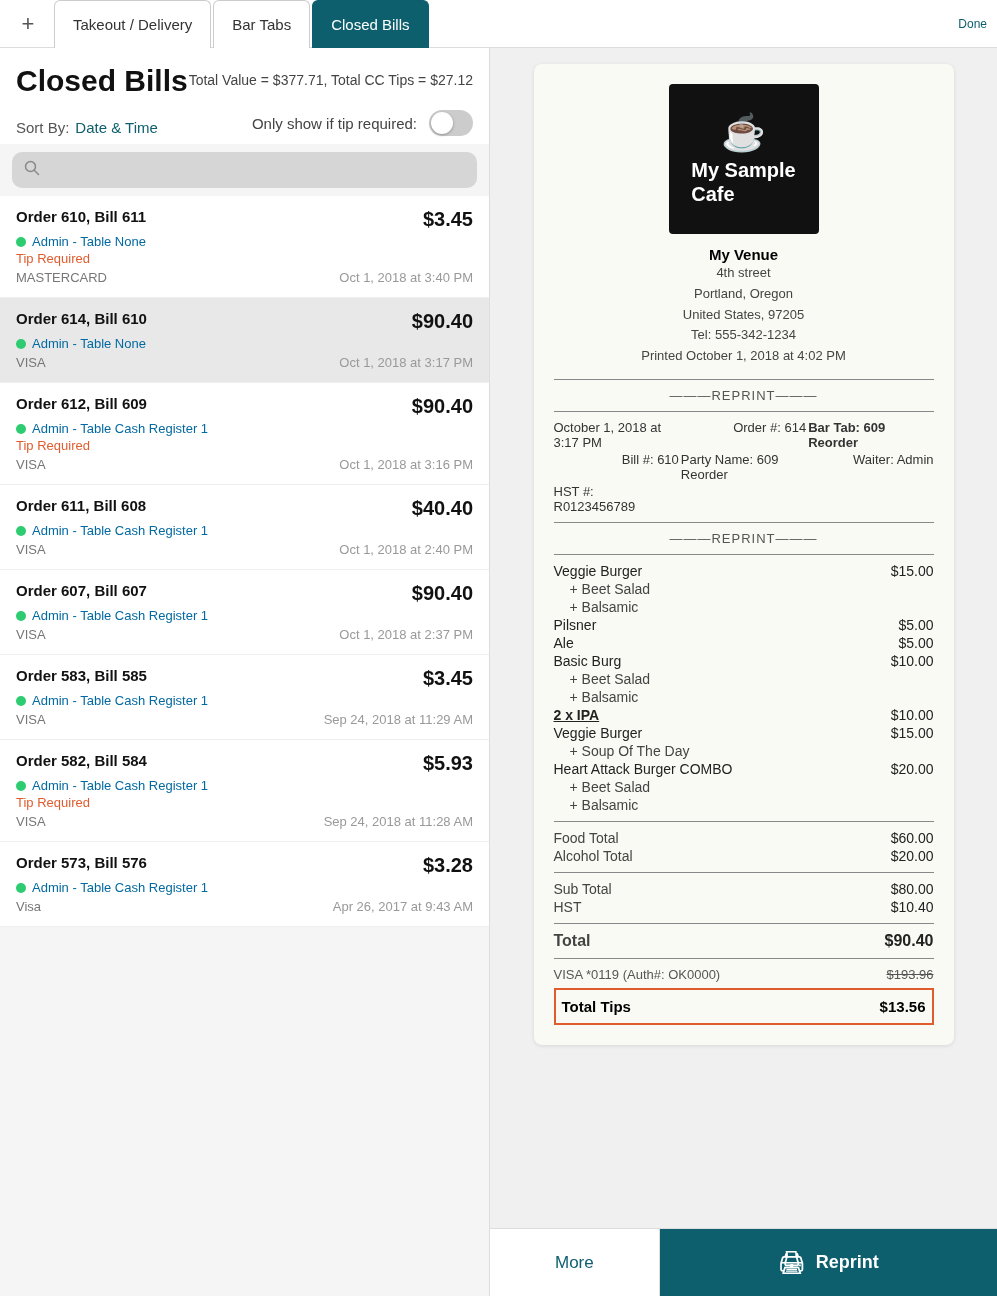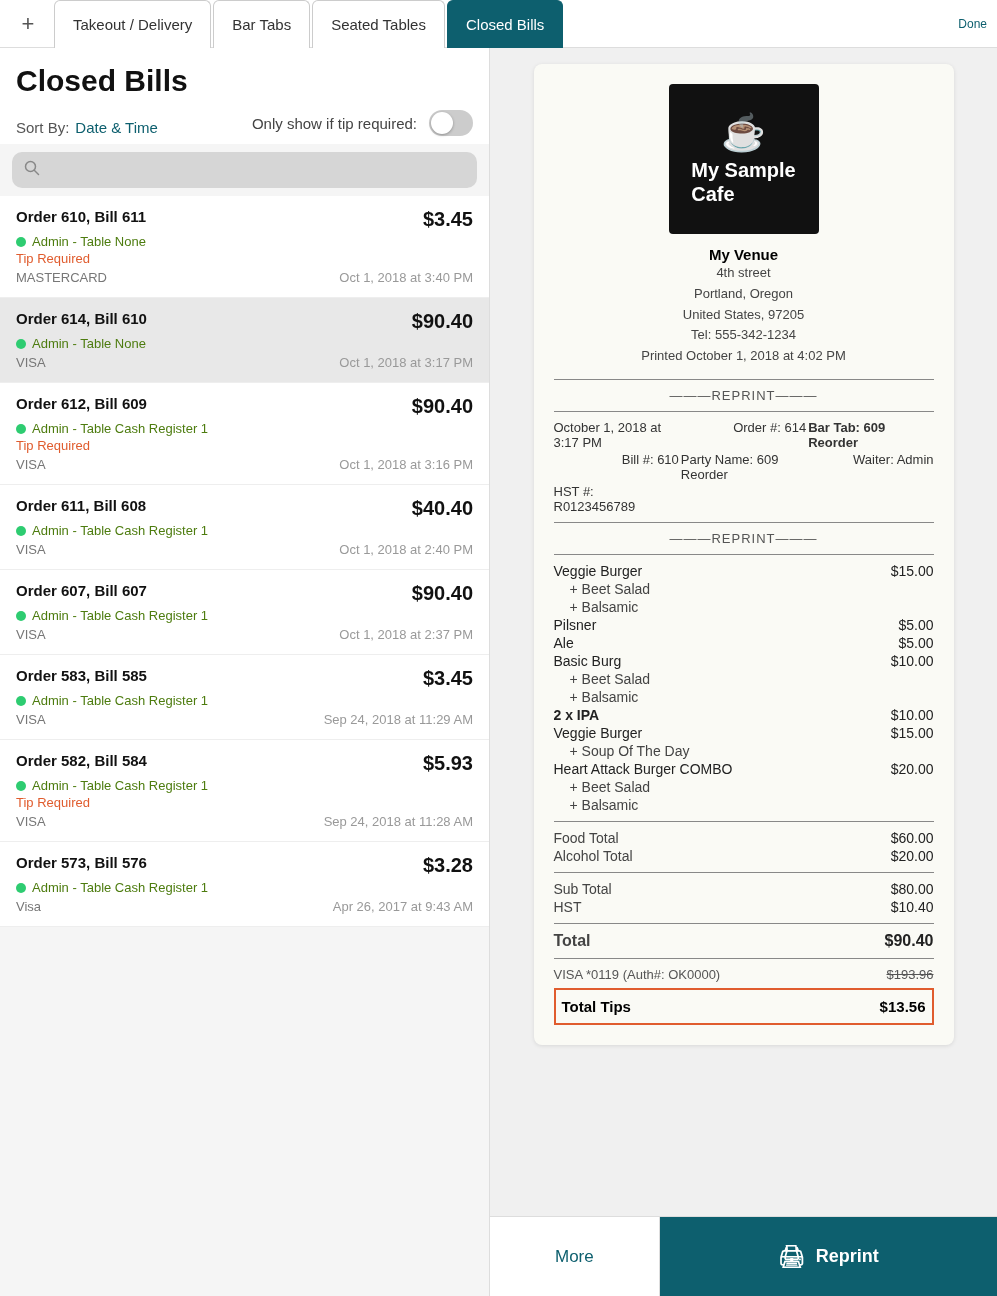--- a/index.html
+++ b/index.html
@@ -25,21 +25,21 @@
     .search-bar { background: #d6d6d6; margin: 8px 12px; border-radius: 10px; padding: 8px 12px; display: flex; align-items: center; gap: 8px; }
     .search-bar input { background: transparent; border: none; outline: none; font-size: 16px; width: 100%; color: #333; }
     .search-icon-svg { color: #888; font-size: 16px; }
 
     .bills-list { overflow-y: auto; flex: 1; }
     .bill-item { background: #fff; border-bottom: 1px solid #eee; padding: 12px 16px; cursor: pointer; }
     .bill-item.selected { background: #e8e8e8; }
     .bill-item .bill-top { display: flex; justify-content: space-between; align-items: flex-start; }
     .bill-title { font-size: 15px; font-weight: 700; color: #111; }
     .bill-amount { font-size: 20px; font-weight: 700; color: #111; }
-    .bill-sub { display: flex; align-items: center; gap: 6px; font-size: 13px; color: #4d7c0f; margin-top: 3px; }
+    .bill-sub { display: flex; align-items: center; gap: 6px; font-size: 13px; color: #0369a1; margin-top: 3px; }
     .dot { width: 10px; height: 10px; border-radius: 50%; background: #2ecc71; flex-shrink: 0; }
     .tip-required { color: #e05c2e; font-size: 13px; font-weight: 500; margin-top: 2px; }
     .bill-footer { display: flex; justify-content: space-between; align-items: center; margin-top: 4px; }
     .bill-method { font-size: 13px; color: #777; font-weight: 500; }
     .bill-date { font-size: 13px; color: #999; }
 
     
     .right-panel { flex: 1; display: flex; flex-direction: column; background: #f0f0f0; }
     .totals-text { font-size: 15px; color: #444; }
     .tip-toggle-row { display: flex; align-items: center; gap: 12px; font-size: 15px; color: #444; }
@@ -67,43 +67,43 @@
     .receipt-item-row .sub-item { padding-left: 16px; color: #444; }
     .receipt-totals { margin-top: 8px; }
     .receipt-total-row { display: flex; justify-content: space-between; font-size: 14px; margin-bottom: 2px; }
     .receipt-total-row.bold-row { font-weight: 700; font-size: 16px; }
     .receipt-total-row .label { color: #444; }
     .receipt-total-row .val { color: #222; }
     .total-tips-row { display: flex; justify-content: space-between; font-size: 15px; font-weight: 700; border: 2px solid #e05c2e; padding: 8px 6px; margin-top: 6px; }
     .visa-row { display: flex; justify-content: space-between; font-size: 13px; color: #555; margin-top: 4px; }
     .visa-row .strikethrough { text-decoration: line-through; }
 
-    .right-footer { display: flex; border-top: 1px solid #ddd; background: #fff; height: 80px; justify-content: center; }
+    .right-footer { display: flex; border-top: 1px solid #ddd; background: #fff; height: 68px; justify-content: center; }
     .more-btn { flex: 1; display: flex; align-items: center; justify-content: center; font-size: 17px; color: #0d5f6e; font-weight: 500; cursor: pointer; border-right: 1px solid #ddd; }
     .reprint-btn { flex: 2; background: #0d5f6e; display: flex; align-items: center; justify-content: center; gap: 10px; color: #fff; font-size: 18px; font-weight: 600; cursor: pointer; }
     .printer-icon { font-size: 22px; }
   </style>
 </head>
 <body>
 
 <div class="top-nav">
   <div class="plus-btn">+</div>
   <div class="tab-btn">Takeout / Delivery</div>
   <div class="tab-btn">Bar Tabs</div>
-  <div class="tab-btn">Seated Tables</div>
   <div class="tab-btn active">Closed Bills</div>
   <div class="done-btn">Done</div>
 </div>
 
 <div class="main">
 
   <div class="left-panel">
     <div class="left-header">
       <div style="display:flex; justify-content:space-between; align-items:flex-start;">
         <div class="page-title">Closed Bills</div>
+        <div class="totals-text" style="text-align:right; font-size:14px; color:#444; padding-top:8px;">Total Value = $377.71, Total CC Tips = $27.12</div>
       </div>
       <div style="display:flex; justify-content:space-between; align-items:center; margin-top:8px;">
         <div class="sort-row">
           <span class="sort-label">Sort By:</span>
           <span class="sort-value">Date &amp; Time</span>
         </div>
         <div class="tip-toggle-row">
           <span>Only show if tip required:</span>
           <div class="toggle-switch">
             <div class="knob"></div>
@@ -310,21 +310,21 @@
     </div>
             <div class="receipt-item-row">
       <span class="item-name sub-item" style="">+ Beet Salad</span>
       <span class="item-price"></span>
     </div>
             <div class="receipt-item-row">
       <span class="item-name sub-item" style="">+ Balsamic</span>
       <span class="item-price"></span>
     </div>
             <div class="receipt-item-row">
-      <span class="item-name " style="font-weight:700;">2 x IPA</span>
+      <span class="item-name " style="font-weight:700;text-decoration:underline;">2 x IPA</span>
       <span class="item-price">$10.00</span>
     </div>
             <div class="receipt-item-row">
       <span class="item-name " style="">Veggie Burger</span>
       <span class="item-price">$15.00</span>
     </div>
             <div class="receipt-item-row">
       <span class="item-name sub-item" style="">+ Soup Of The Day</span>
       <span class="item-price"></span>
     </div>

